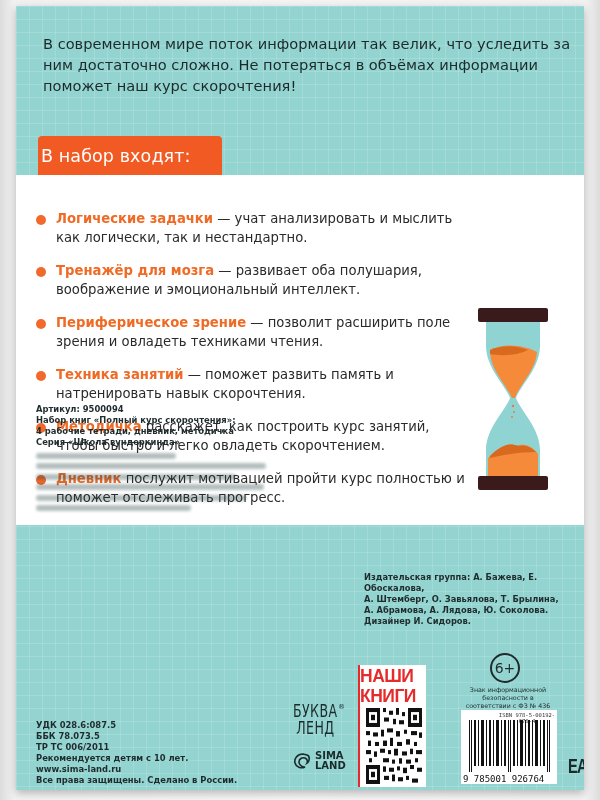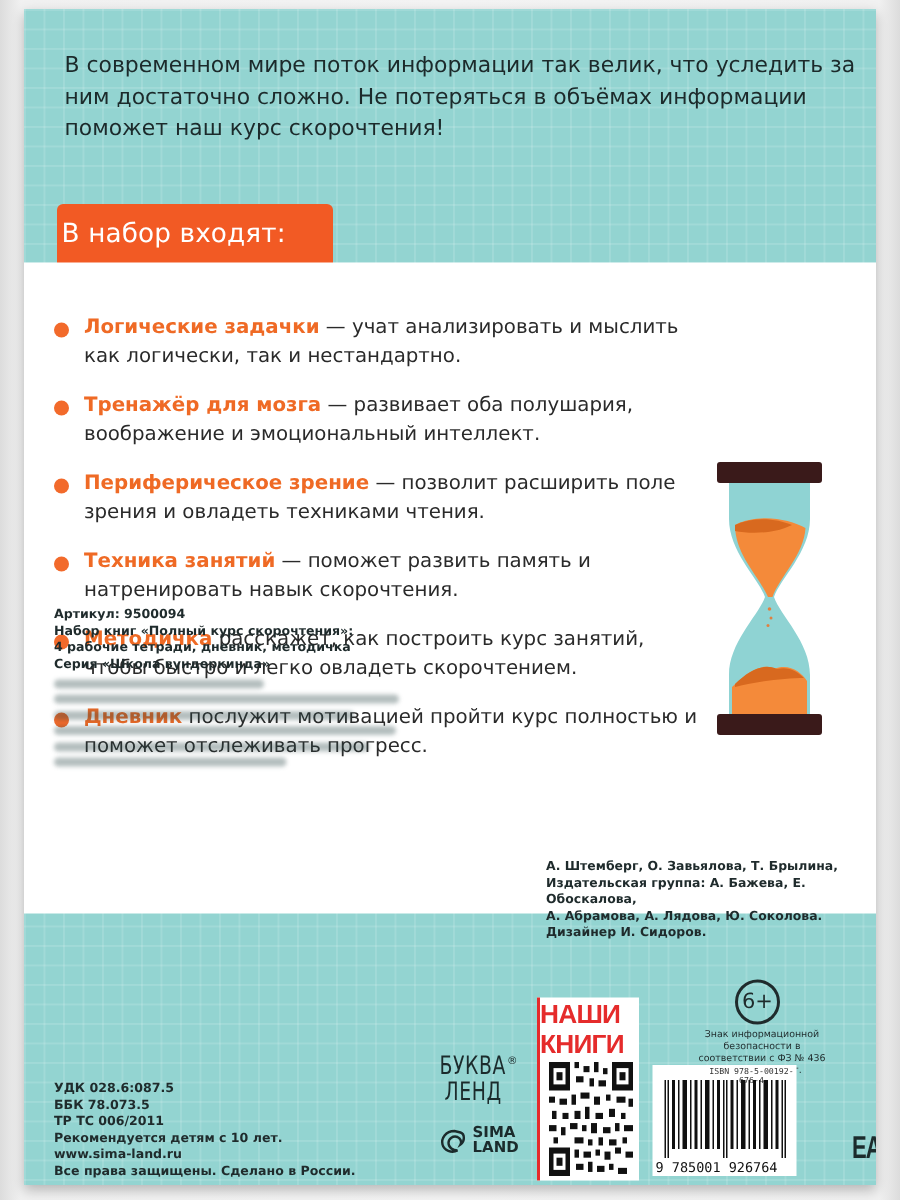--- a/index.html
+++ b/index.html
@@ -35,21 +35,21 @@
     background: #f25a24;
     border-radius: 4px 4px 0 0;
     color: #fff;
     font-size: 17.5px;
     padding: 10px 0 0 3px;
     letter-spacing: 0.1px;
   }
   .panel {
     position: absolute;
     left: 0; top: 169px;
-    width: 568px; height: 434px;
+    width: 568px; height: 350px;
     background: #ffffff;
   }
   .list { position: absolute; left: 20px; top: 35px; width: 430px; list-style: none; }
   .list li {
     position: relative;
     padding-left: 20px;
     font-size: 13.2px;
     line-height: 18.5px;
     color: #2a2a2a;
     margin-bottom: 15px;
@@ -105,21 +105,21 @@
   .age {
     position: absolute; left: 474px; top: 647px;
     width: 30px; height: 30px; border: 2px solid #1f2b2c; border-radius: 50%;
     font-size: 14px; text-align: center; line-height: 26px; color: #1f2b2c;
   }
   .age-note {
     position: absolute; left: 447px; top: 680px; width: 90px;
     font-size: 6.3px; line-height: 8px; text-align: center; color: #1f2b2c;
   }
   .barcode {
-    position: absolute; left: 419px; top: 704px; width: 96px; height: 74px; background: #fff; padding-left: 36px;
+    position: absolute; left: 445px; top: 704px; width: 96px; height: 74px; background: #fff; padding-left: 36px;
   }
   .isbn { font-family: "DejaVu Sans Mono", monospace; font-size: 5.5px; text-align: center; margin-top: 2px; color: #333; }
   .ean { position: absolute; bottom: 0; left: 2px; font-family: "DejaVu Sans Mono", monospace; font-size: 9px; color: #111; }
   .eac {
     position: absolute; left: 552px; top: 748px;
     font-family: "Liberation Sans", sans-serif; font-weight: bold; font-size: 21px;
     color: #1b2b2c; transform: scaleX(0.7); transform-origin: left top; letter-spacing: -1px;
   }
 </style>
 </head>
@@ -173,22 +173,22 @@
   <div class="codes" style="top:714px;left:20px">
     <div>УДК 028.6:087.5</div>
     <div>ББК 78.073.5</div>
     <div>ТР ТС 006/2011</div>
     <div>Рекомендуется детям с 10 лет.</div>
     <div>www.sima-land.ru</div>
     <div>Все права защищены. Сделано в России.</div>
   </div>
 
   <div class="info-right">
+    <div>Издательская группа: А. Бажева, Е. Обоскалова,</div>
     <div>А. Штемберг, О. Завьялова, Т. Брылина,</div>
-    <div>Издательская группа: А. Бажева, Е. Обоскалова,</div>
     <div>А. Абрамова, А. Лядова, Ю. Соколова.</div>
     <div>Дизайнер И. Сидоров.</div>
   </div>
 
   <div class="bukva">
     <div>БУКВА</div>
     <div style="padding-left:4px">ЛЕНД</div>
   </div>
   <span class="reg">®</span>
 

